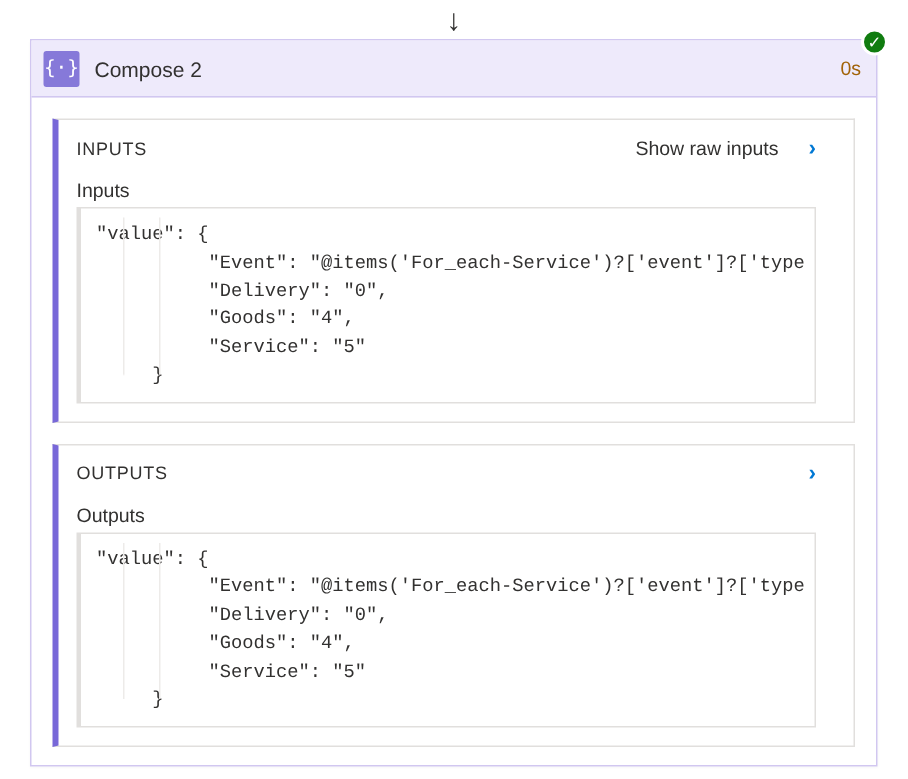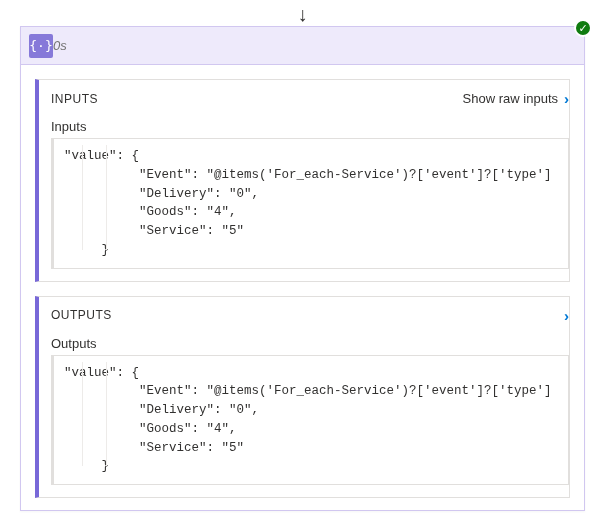--- a/index.html
+++ b/index.html
@@ -48,22 +48,21 @@
       font-family: monospace;
     }
     .card-title {
       margin-left: 10px;
       font-size: 14px;
       color: #323130;
       flex: 1;
     }
     .card-time {
       font-size: 13px;
-      color: #737373;
-      font-style: italic;
+      color: #a16207;
     }
     .success-badge {
       position: absolute;
       top: -8px;
       right: -8px;
       width: 18px;
       height: 18px;
       background: #107c10;
       border-radius: 50%;
       display: flex;
@@ -73,41 +72,41 @@
       font-size: 11px;
       border: 2px solid #fff;
     }
     .card-body {
       padding: 14px 14px 10px 14px;
     }
     .section {
       border: 1px solid #e1dfdd;
       border-left: 4px solid #7868d8;
       margin-bottom: 14px;
-      padding: 10px 0 12px 12px;
+      padding: 10px 25px 12px 12px;
     }
     .section:last-child { margin-bottom: 2px; }
     .section-header {
       display: flex;
       align-items: center;
       justify-content: space-between;
       padding-bottom: 12px;
     }
     .section-label {
       font-size: 12px;
       letter-spacing: 0.5px;
       color: #323130;
       font-weight: 400;
     }
     .show-raw {
       color: #323130;
       font-size: 13px;
       display: flex;
       align-items: center;
-      gap: 6px;
+      gap: 20px;
       cursor: pointer;
     }
     .chevron-right {
       color: #0078d4;
       font-weight: bold;
       font-size: 15px;
     }
     .field-label {
       font-size: 13px;
       color: #323130;
@@ -165,20 +164,21 @@
   <span class="arrow-down">↓</span>
 </div>
 
 <div class="card">
   <div class="success-badge">✓</div>
 
   <div class="card-header">
     <div class="compose-icon">
       <span>{·}</span>
     </div>
+    <div class="card-title">Compose 2</div>
     <div class="card-time">0s</div>
   </div>
 
   <div class="card-body">
 
     <div class="section">
       <div class="section-header">
         <div class="section-label">INPUTS</div>
         <div class="show-raw">
           <span>Show raw inputs</span>

